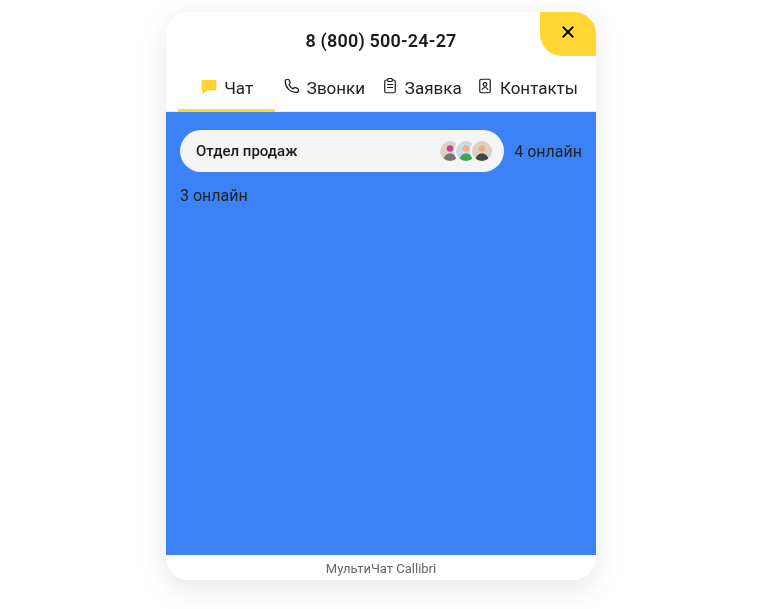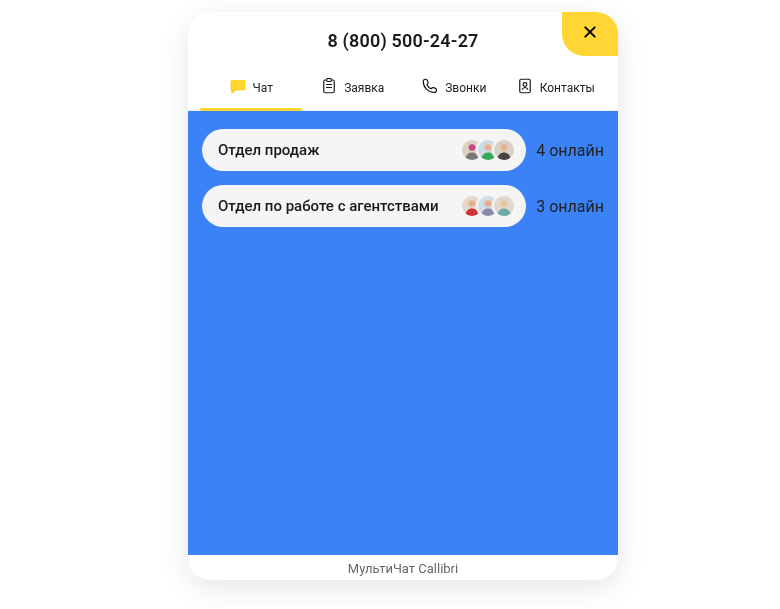--- a/index.html
+++ b/index.html
@@ -5,21 +5,21 @@
   * { box-sizing: border-box; margin: 0; padding: 0; }
   body {
     font-family: -apple-system, BlinkMacSystemFont, "Segoe UI", Roboto, Arial, sans-serif;
     background: #ffffff;
     width: 780px;
     height: 609px;
     position: relative;
   }
   .widget {
     position: absolute;
-    left: 188px;
+    left: 166px;
     top: 12px;
     width: 430px;
     height: 568px;
     background: #fff;
     border-radius: 22px;
     box-shadow: 0 8px 30px rgba(0,0,0,0.10);
     overflow: hidden;
     display: flex;
     flex-direction: column;
   }
@@ -52,21 +52,21 @@
     justify-content: space-around;
     align-items: center;
     margin-top: 18px;
     padding: 0 12px;
     border-bottom: 1px solid #eee;
   }
   .tab {
     display: flex;
     align-items: center;
     gap: 6px;
-    font-size: 12px;
+    font-size: 17px;
     color: #222;
     padding: 8px 6px 12px 6px;
     cursor: pointer;
     position: relative;
     flex: 1;
     justify-content: center;
   }
   .tab.active::after {
     content: "";
     position: absolute;
@@ -165,36 +165,36 @@
         <svg class="chat-svg" viewBox="0 0 24 24" fill="#ffd633" stroke="#1a1a1a" stroke-width="1.6">
           <path d="M4 5h16a1 1 0 0 1 1 1v10a1 1 0 0 1-1 1H9l-5 4v-4a1 1 0 0 1-1-1V6a1 1 0 0 1 1-1z"></path>
         </svg>
       </span>
       <span>Чат</span>
     </div>
 
     <div class="tab">
       <span>
         <svg viewBox="0 0 24 24" fill="none" stroke="#1a1a1a" stroke-width="1.6">
+          <path d="M6 3c1 0 2 .5 2.4 1.4l1 2.4c.3.8.1 1.7-.5 2.3l-1 1c1 2.6 3 4.6 5.6 5.6l1-1c.6-.6 1.5-.8 2.3-.5l2.4 1c.9.4 1.4 1.4 1.4 2.4 0 1.7-1.4 3-3 3C10 21 3 14 3 6c0-1.6 1.3-3 3-3z"></path>
+        </svg>
+      </span>
+      <span>Звонки</span>
+    </div>
+
+    <div class="tab">
+      <span>
+        <svg viewBox="0 0 24 24" fill="none" stroke="#1a1a1a" stroke-width="1.6">
           <rect x="5" y="4" width="14" height="17" rx="2"></rect>
           <rect x="9" y="2" width="6" height="4" rx="1" fill="#fff"></rect>
           <line x1="8" y1="10" x2="16" y2="10"></line>
             <line x1="8" y1="14" x2="16" y2="14"></line>
         </svg>
       </span>
       <span>Заявка</span>
-    </div>
-
-    <div class="tab">
-      <span>
-        <svg viewBox="0 0 24 24" fill="none" stroke="#1a1a1a" stroke-width="1.6">
-          <path d="M6 3c1 0 2 .5 2.4 1.4l1 2.4c.3.8.1 1.7-.5 2.3l-1 1c1 2.6 3 4.6 5.6 5.6l1-1c.6-.6 1.5-.8 2.3-.5l2.4 1c.9.4 1.4 1.4 1.4 2.4 0 1.7-1.4 3-3 3C10 21 3 14 3 6c0-1.6 1.3-3 3-3z"></path>
-        </svg>
-      </span>
-      <span>Звонки</span>
     </div>
 
     <div class="tab">
       <span>
         <svg viewBox="0 0 24 24" fill="none" stroke="#1a1a1a" stroke-width="1.6">
           <rect x="5" y="3" width="14" height="18" rx="2"></rect>
           <circle cx="12" cy="10" r="2.5"></circle>
           <path d="M8 17c.8-2 2.3-3 4-3s3.2 1 4 3"></path>
         </svg>
       </span>
@@ -226,43 +226,20 @@
                 <circle cx="12" cy="9" r="4" fill="#e8b08a"></circle>
                 <path d="M4 24c0-6 4-9 8-9s8 3 8 9" fill="#444"></path>
               </svg>
           </span>
         </span>
       </div>
       <span class="online-count">4 онлайн</span>
     </div>
 
     <div class="dept-row">
-      <div class="dept-pill">
-        <span class="dept-name">Отдел по работе с агентствами</span>
-        <span class="avatars">
-          <span class="avatar" style="background:#e6d6cc">
-            <svg viewBox="0 0 24 24">
-                <circle cx="12" cy="9" r="4" fill="#e8b08a"></circle>
-                <path d="M4 24c0-6 4-9 8-9s8 3 8 9" fill="#c33"></path>
-              </svg>
-          </span>
-          <span class="avatar" style="background:#d0dce6">
-            <svg viewBox="0 0 24 24">
-                <circle cx="12" cy="9" r="4" fill="#e8b08a"></circle>
-                <path d="M4 24c0-6 4-9 8-9s8 3 8 9" fill="#88a"></path>
-              </svg>
-          </span>
-          <span class="avatar" style="background:#e0d6cc">
-            <svg viewBox="0 0 24 24">
-                <circle cx="12" cy="9" r="4" fill="#ecc29a"></circle>
-                <path d="M4 24c0-6 4-9 8-9s8 3 8 9" fill="#6aa"></path>
-              </svg>
-          </span>
-        </span>
-      </div>
       <span class="online-count">3 онлайн</span>
     </div>
 
   </div>
 
   <div class="footer">
     <span>МультиЧат Callibri</span>
   </div>
 
 </div>

